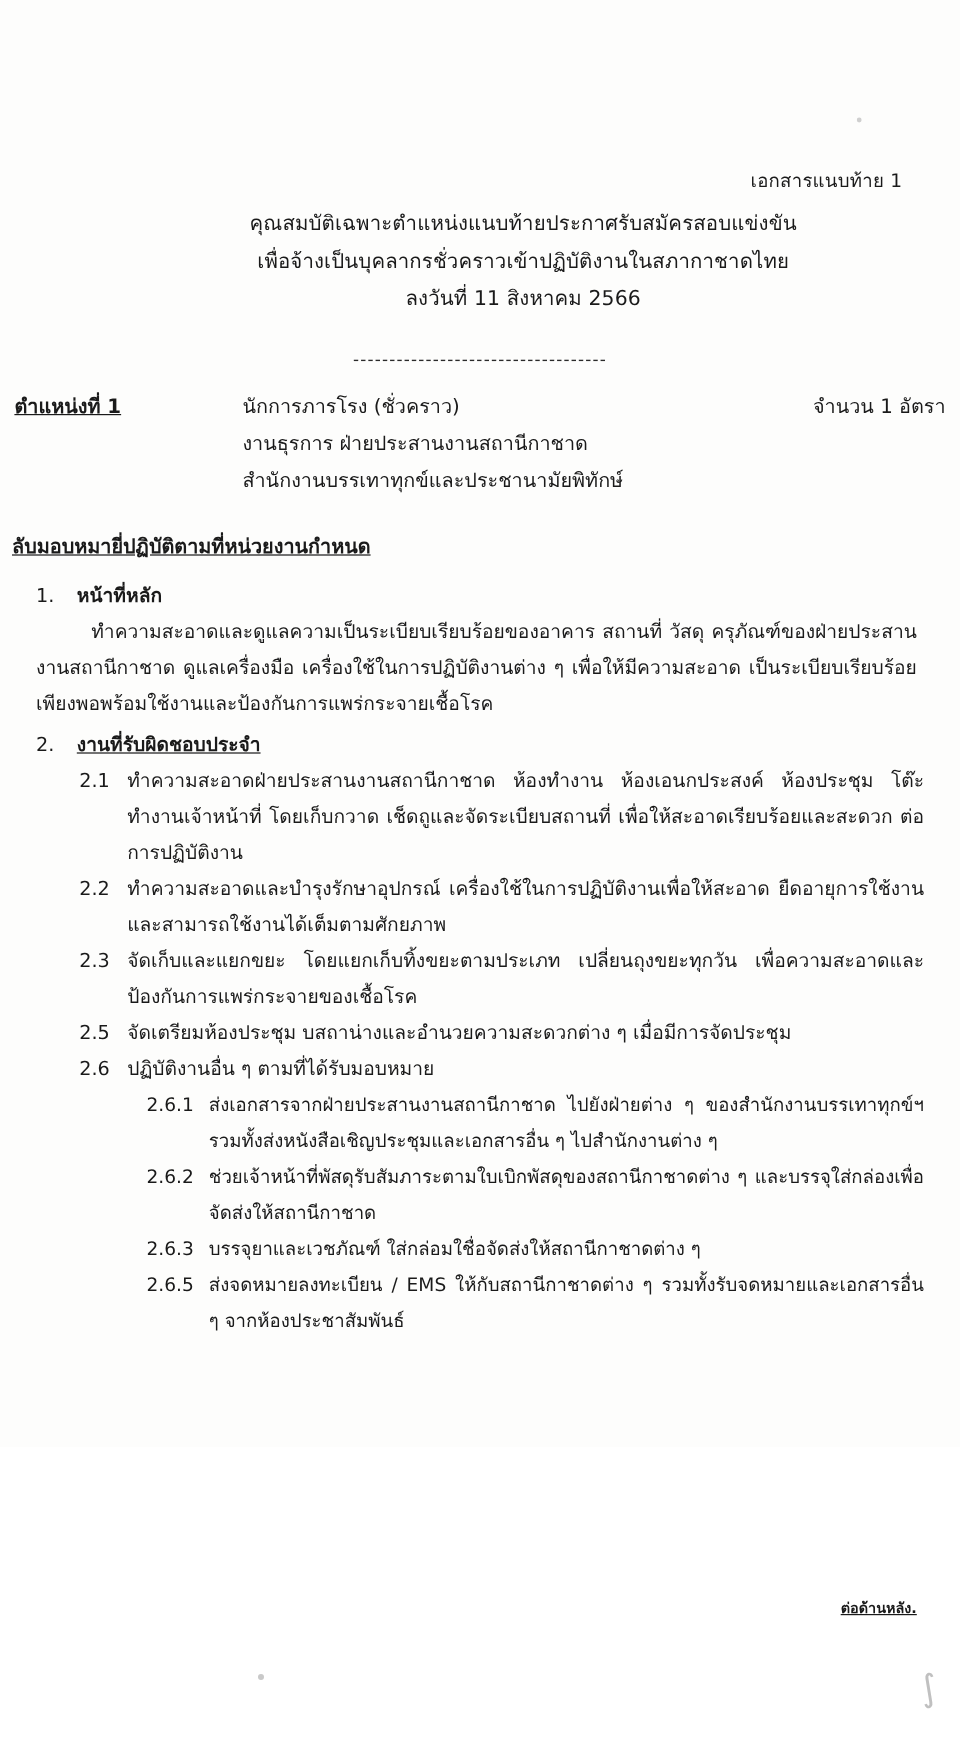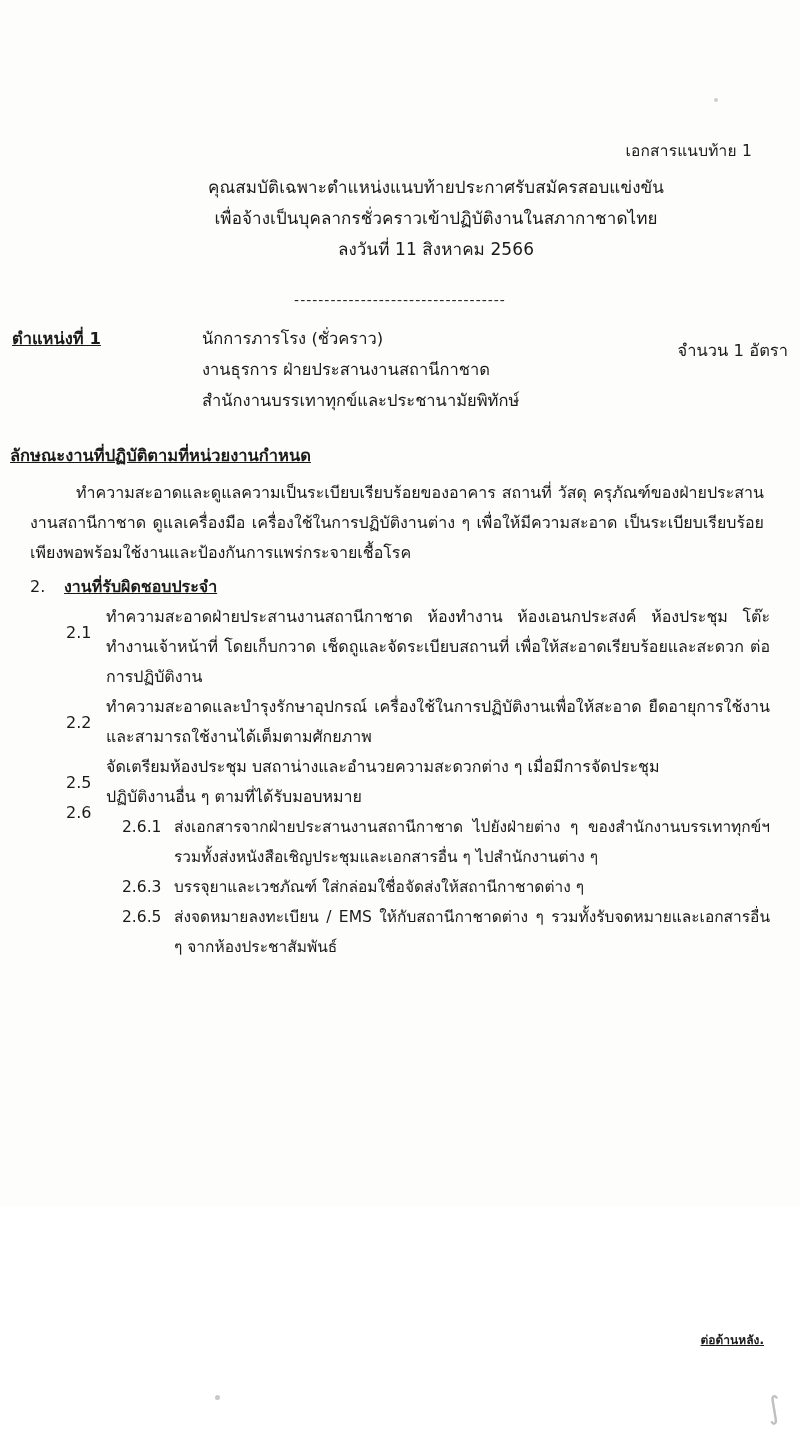--- a/index.html
+++ b/index.html
@@ -74,21 +74,21 @@
   }
   .pos-name {
     position: absolute;
     left: 190px;
     top: 0;
     font-size: 16.5px;
   }
   .pos-amount {
     position: absolute;
     right: 0;
-    top: 12px;
+    top: 0;
     font-size: 16.5px;
     text-align: center;
   }
   .pos-sub1 {
     position: absolute;
     left: 190px;
     top: 31px;
     font-size: 16.5px;
   }
   .pos-sub2 {
@@ -142,21 +142,21 @@
     margin: 0 30px 0 66px;
     font-size: 16px;
     line-height: 30px;
     text-align: justify;
     position: relative;
     padding-left: 40px;
   }
   .sub .sn {
     position: absolute;
     left: 0;
-    top: 16px;
+    top: 0;
   }
   .subsub {
     margin: 0 30px 0 122px;
     font-size: 15.5px;
     line-height: 30px;
     text-align: justify;
     position: relative;
     padding-left: 52px;
   }
   .subsub .sn {
@@ -220,52 +220,61 @@
   <div class="rule">-----------------------------------</div>
 
   <div class="pos-row">
     <div class="pos-label">ตำแหน่งที่ 1</div>
     <div class="pos-name">นักการภารโรง (ชั่วคราว)</div>
     <div class="pos-amount">จำนวน  1  อัตรา</div>
     <div class="pos-sub1">งานธุรการ ฝ่ายประสานงานสถานีกาชาด</div>
     <div class="pos-sub2">สำนักงานบรรเทาทุกข์และประชานามัยพิทักษ์</div>
   </div>
 
-  <div class="section-title">ลักษณะงานที่ปฏิบัติตามที่หน่วยงานกำหนด</div>
+  <div class="section-title">ลับมอบหมายี่ปฏิบัติตามที่หน่วยงานกำหนด</div>
 
   <div class="body">
 
+    <div class="num1">
+      <span class="n">1.</span><span class="t">หน้าที่หลัก</span>
+    </div>
     <div class="para">ทำความสะอาดและดูแลความเป็นระเบียบเรียบร้อยของอาคาร สถานที่ วัสดุ ครุภัณฑ์ของฝ่ายประสานงานสถานีกาชาด ดูแลเครื่องมือ เครื่องใช้ในการปฏิบัติงานต่าง ๆ เพื่อให้มีความสะอาด เป็นระเบียบเรียบร้อย เพียงพอพร้อมใช้งานและป้องกันการแพร่กระจายเชื้อโรค</div>
 
     <div class="num1">
       <span class="n">2.</span><span class="t underline">งานที่รับผิดชอบประจำ</span>
     </div>
 
     <div class="sub">
       <span class="sn">2.1</span><span>ทำความสะอาดฝ่ายประสานงานสถานีกาชาด ห้องทำงาน ห้องเอนกประสงค์ ห้องประชุม โต๊ะทำงานเจ้าหน้าที่ โดยเก็บกวาด เช็ดถูและจัดระเบียบสถานที่ เพื่อให้สะอาดเรียบร้อยและสะดวก ต่อการปฏิบัติงาน</span>
     </div>
 
     <div class="sub">
       <span class="sn">2.2</span><span>ทำความสะอาดและบำรุงรักษาอุปกรณ์ เครื่องใช้ในการปฏิบัติงานเพื่อให้สะอาด ยืดอายุการใช้งาน และสามารถใช้งานได้เต็มตามศักยภาพ</span>
     </div>
 
+    <div class="sub">
+      <span class="sn">2.3</span><span>จัดเก็บและแยกขยะ โดยแยกเก็บทิ้งขยะตามประเภท เปลี่ยนถุงขยะทุกวัน เพื่อความสะอาดและป้องกันการแพร่กระจายของเชื้อโรค</span>
+    </div>
 
 
     <div class="sub">
       <span class="sn">2.5</span><span>จัดเตรียมห้องประชุม บสถาน่างและอำนวยความสะดวกต่าง ๆ เมื่อมีการจัดประชุม</span>
     </div>
 
     <div class="sub">
       <span class="sn">2.6</span><span>ปฏิบัติงานอื่น ๆ ตามที่ได้รับมอบหมาย</span>
     </div>
 
     <div class="subsub">
       <span class="sn">2.6.1</span><span>ส่งเอกสารจากฝ่ายประสานงานสถานีกาชาด ไปยังฝ่ายต่าง ๆ ของสำนักงานบรรเทาทุกข์ฯ รวมทั้งส่งหนังสือเชิญประชุมและเอกสารอื่น ๆ ไปสำนักงานต่าง ๆ</span>
     </div>
 
+    <div class="subsub">
+      <span class="sn">2.6.2</span><span>ช่วยเจ้าหน้าที่พัสดุรับสัมภาระตามใบเบิกพัสดุของสถานีกาชาดต่าง ๆ และบรรจุใส่กล่องเพื่อจัดส่งให้สถานีกาชาด</span>
+    </div>
 
     <div class="subsub">
       <span class="sn">2.6.3</span><span>บรรจุยาและเวชภัณฑ์ ใส่กล่อมใชื่อจัดส่งให้สถานีกาชาดต่าง ๆ</span>
     </div>
 
 
     <div class="subsub">
       <span class="sn">2.6.5</span><span>ส่งจดหมายลงทะเบียน / EMS ให้กับสถานีกาชาดต่าง ๆ รวมทั้งรับจดหมายและเอกสารอื่น ๆ จากห้องประชาสัมพันธ์</span>
     </div>
 

